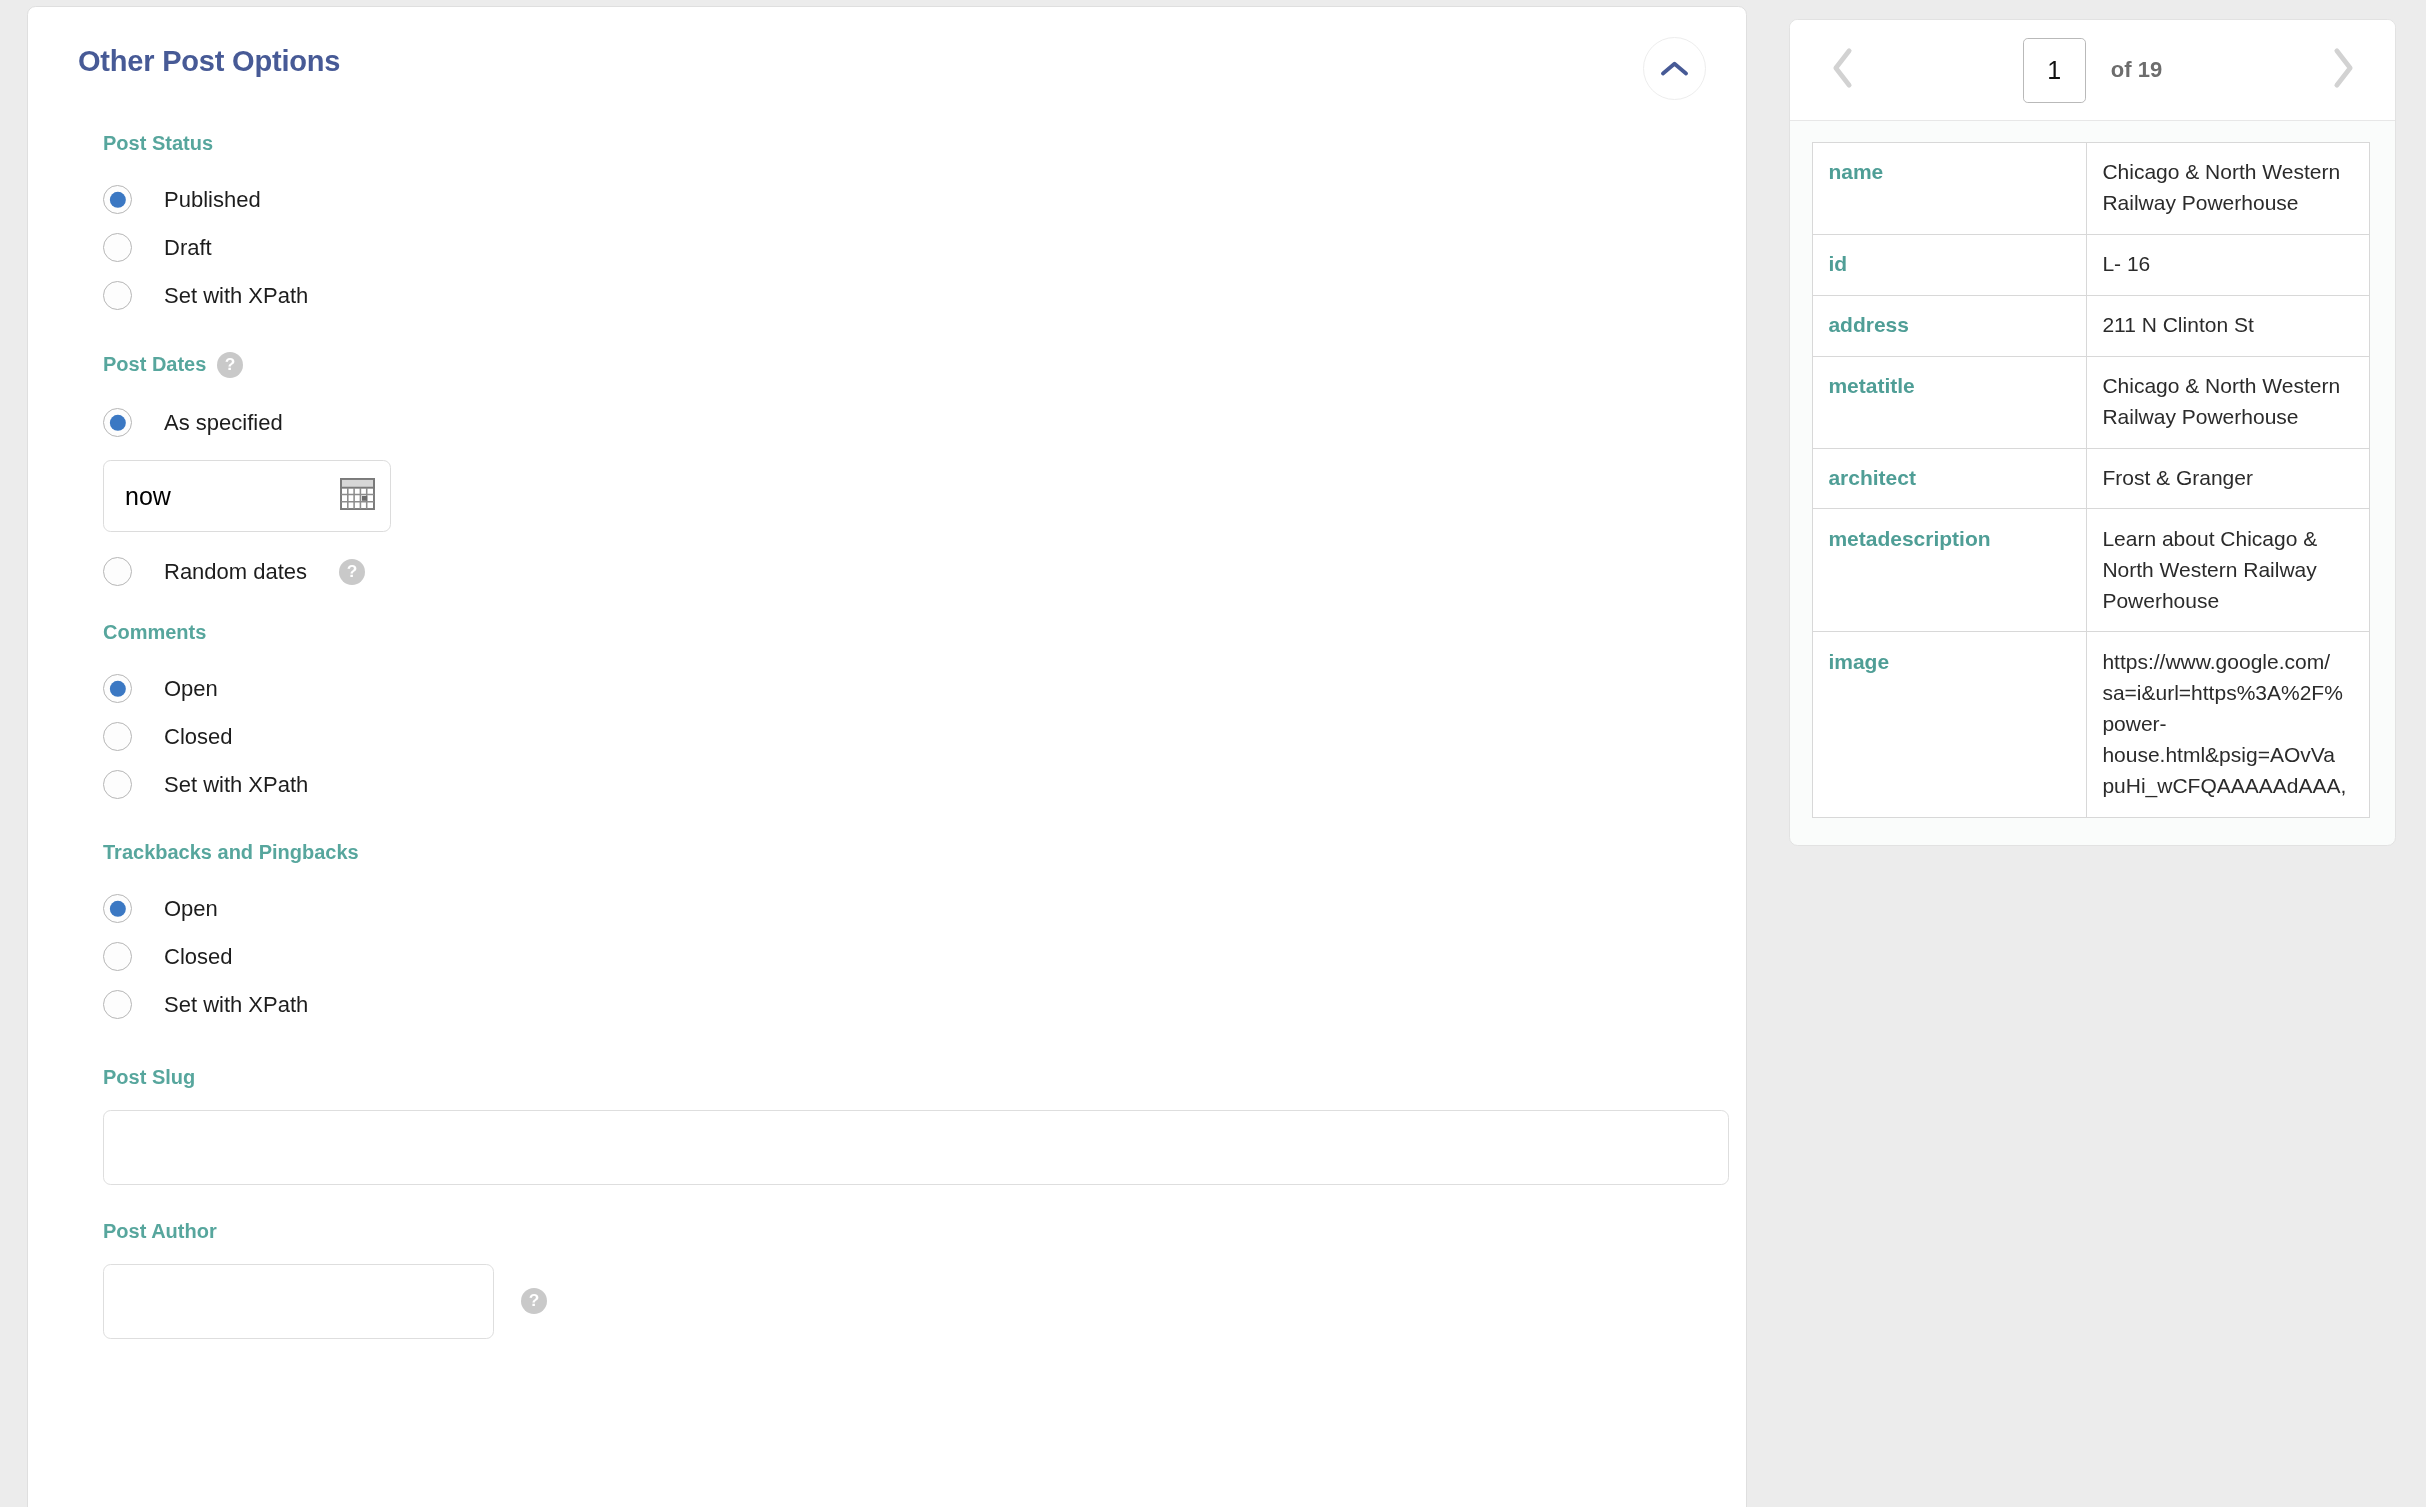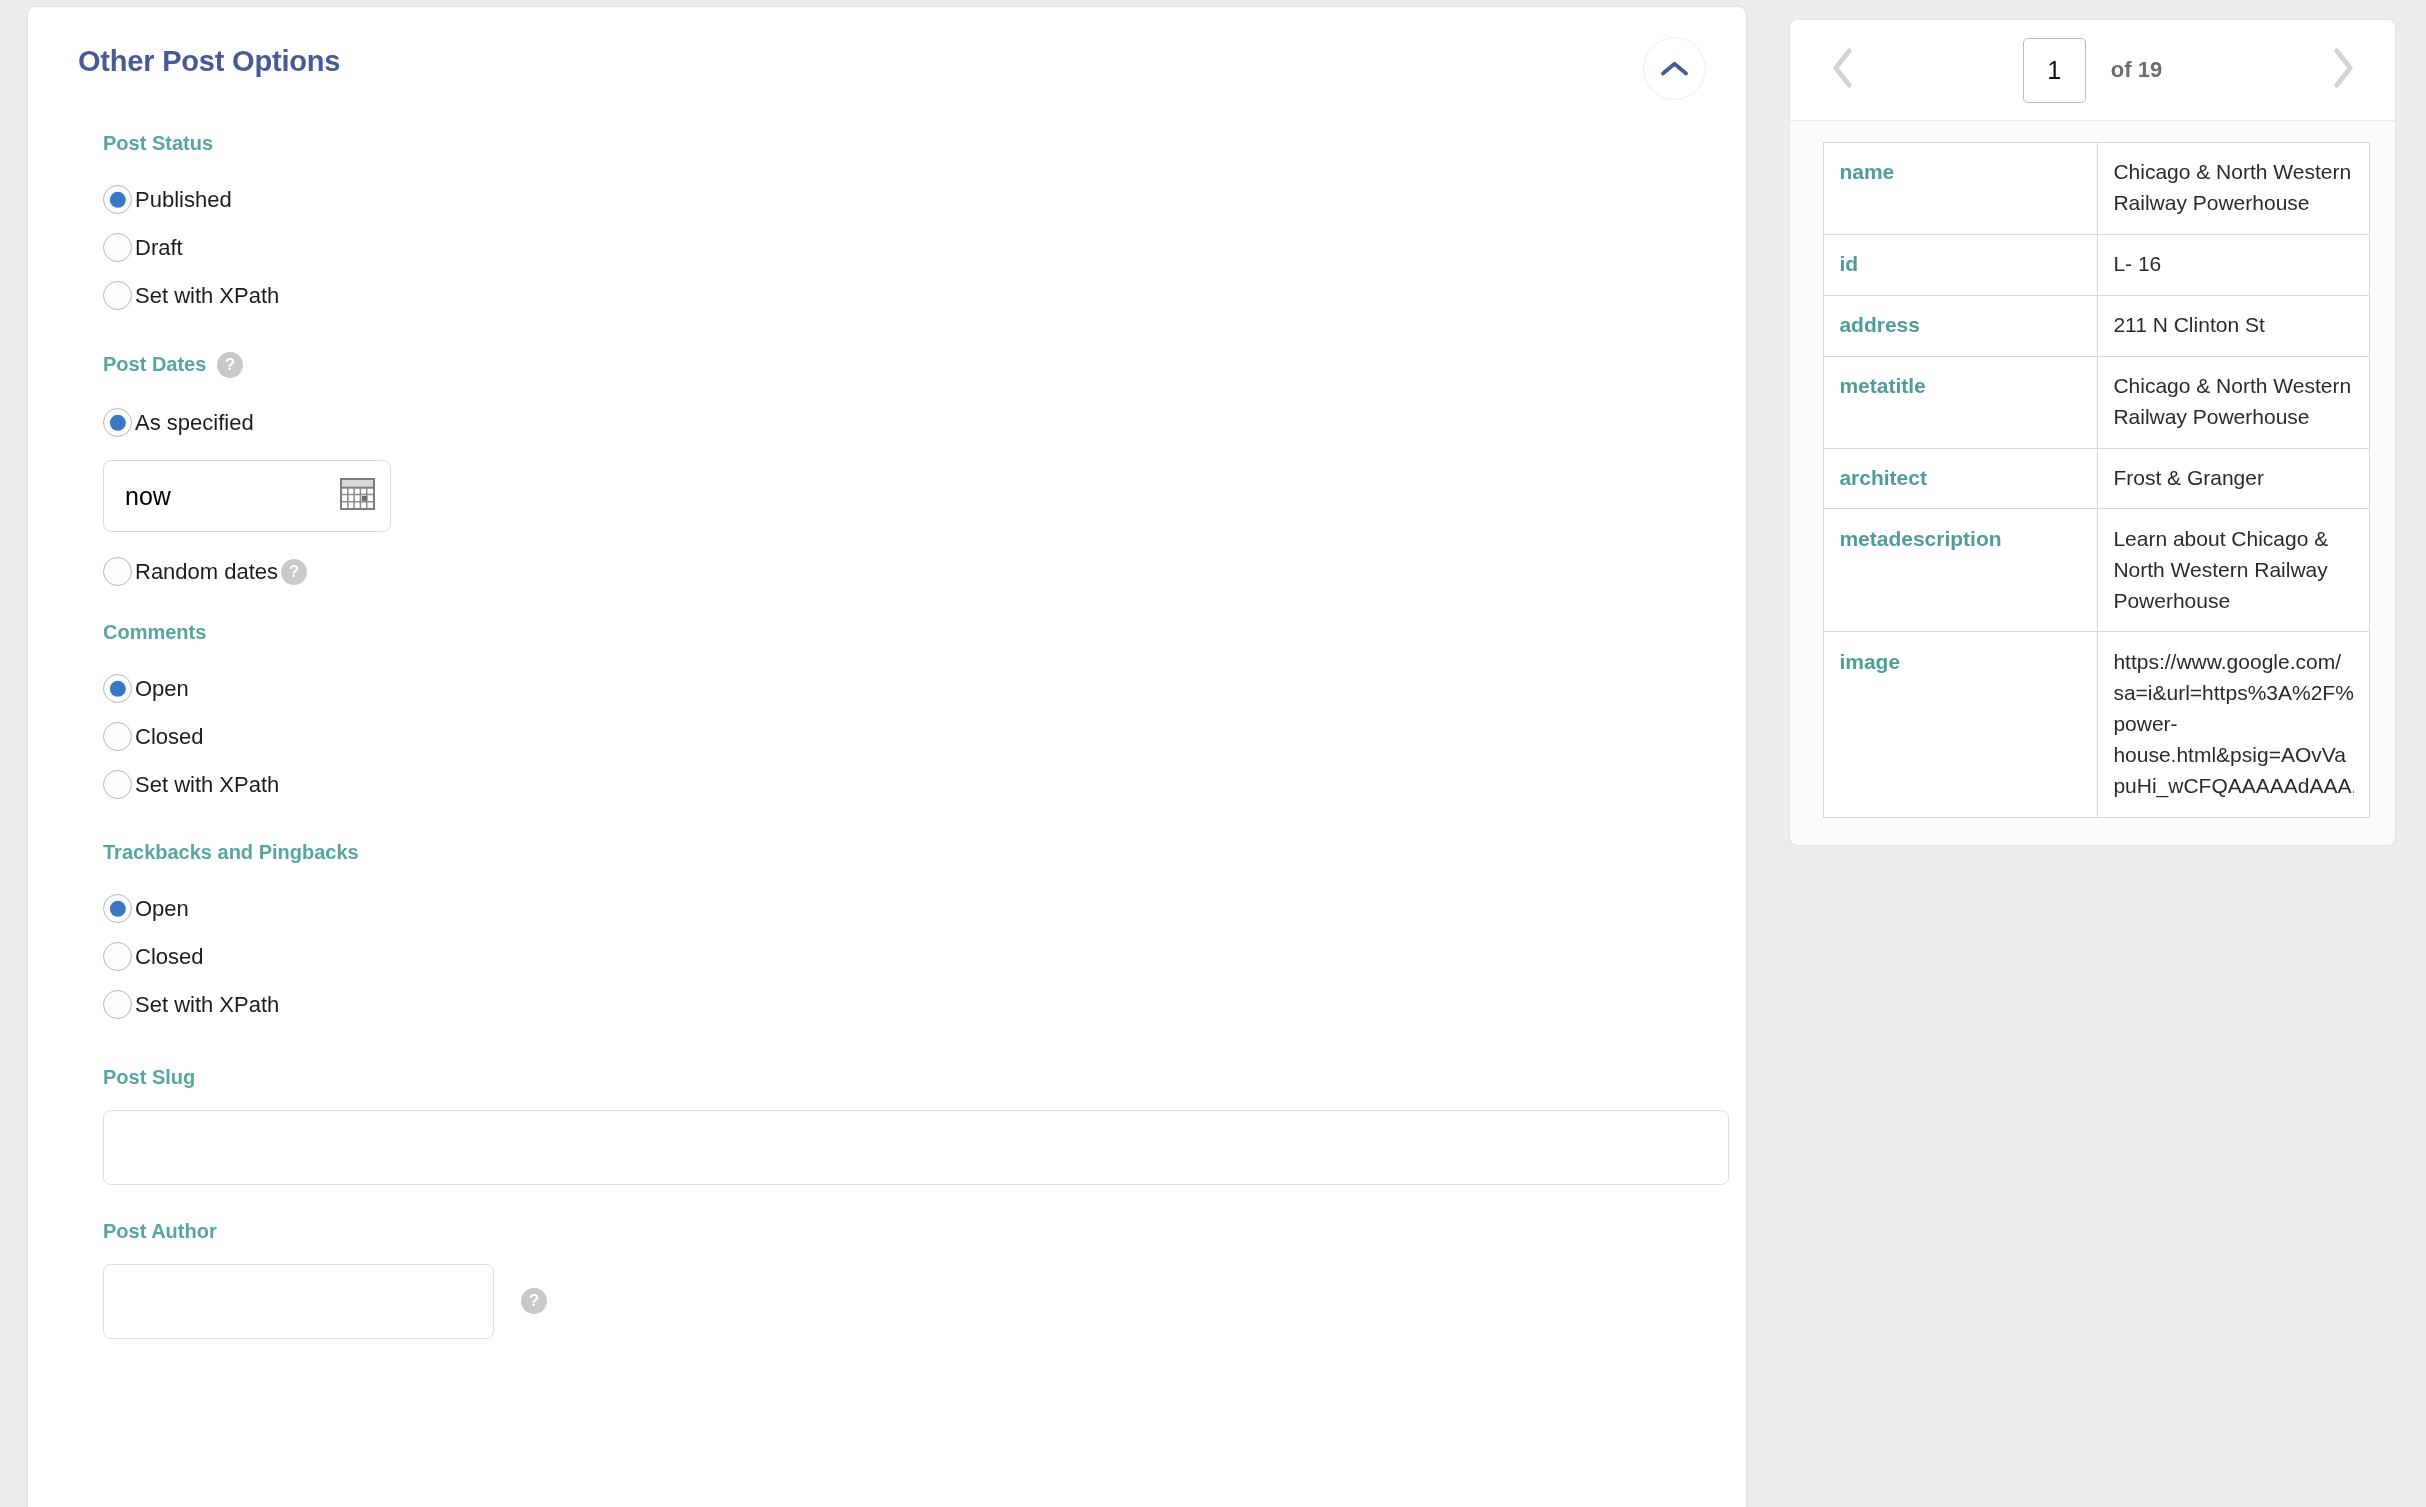--- a/index.html
+++ b/index.html
@@ -91,21 +91,21 @@
     cursor: pointer;
     flex: 0 0 auto;
   }
 
   .radio-list { margin-top: 21px; }
 
   .radio-row {
     display: flex;
     align-items: center;
     height: 48px;
-    gap: 3px;
+    gap: 32px;
     cursor: pointer;
   }
 
   .radio {
     width: 29px;
     height: 29px;
     border-radius: 50%;
     border: 1.9px solid #b6b6b6;
     background: #fdfdfd;
     flex: 0 0 auto;
@@ -218,21 +218,21 @@
     color: #111;
     font-weight: 500;
     cursor: text;
   }
   .pager-total {
     font-size: 22px;
     font-weight: bold;
     color: #6d6d6d;
   }
 
-  .record-table-wrap { padding: 21px 25px 27px 33px; }
+  .record-table-wrap { padding: 21px 25px 27px 22px; }
 
   table.record-table {
     width: 100%;
     border-collapse: collapse;
     table-layout: fixed;
     background: #ffffff;
   }
   table.record-table td {
     border: 1px solid #d8d8d8;
     padding: 13.4px 15.4px 15.4px 15.4px;

